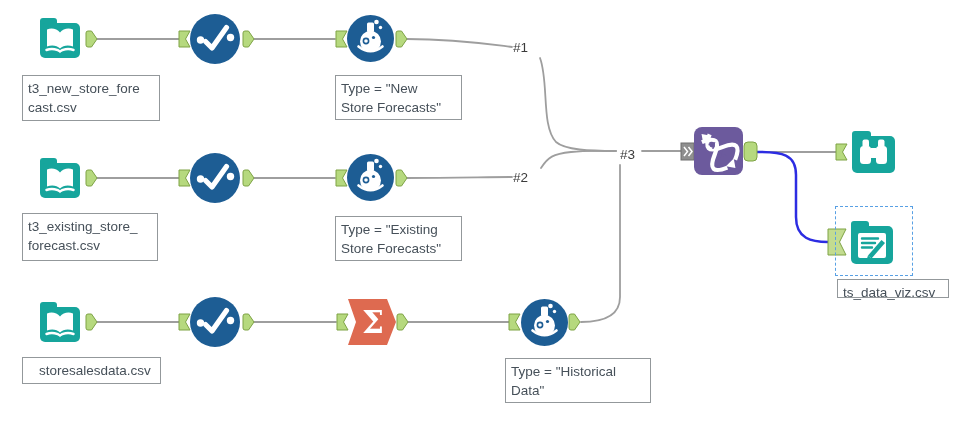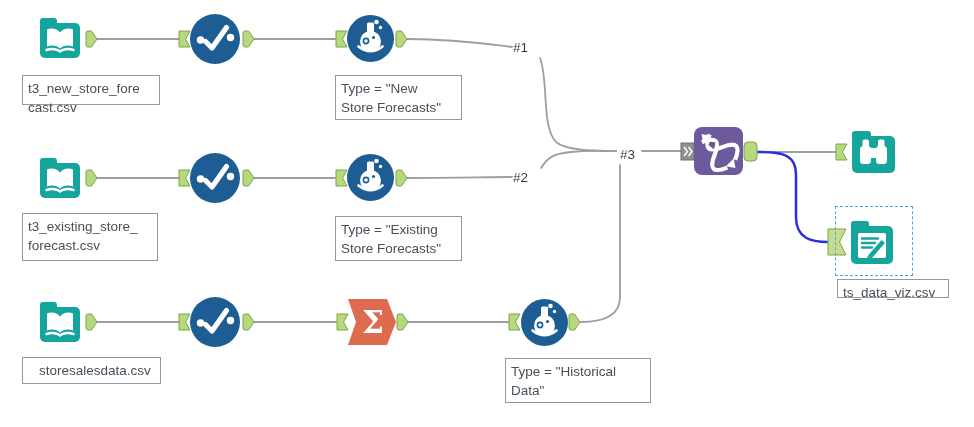--- a/index.html
+++ b/index.html
@@ -17,21 +17,21 @@
   }
   .jlabel{position:absolute;color:#3b3b3b;font-size:13.5px;}
   .selection-box{position:absolute;border:1.5px dashed #58a0e4;box-sizing:border-box;}
   
   #input1{left:38px;top:16px;}   #select1{left:190px;top:14px;}  #formula1{left:347px;top:15px;}
   #input2{left:38px;top:156px;}  #select2{left:190px;top:153px;} #formula2{left:347px;top:154px;}
   #input3{left:38px;top:300px;}  #select3{left:190px;top:297px;} #summarize1{left:348px;top:299px;}
   #formula3{left:521px;top:299px;}
   #union1{left:694px;top:127px;} #browse1{left:849px;top:129px;} #output1{left:849px;top:219px;}
   
-  #a1{left:22px;top:75px;width:138px;height:30px;}
+  #a1{left:22px;top:75px;width:138px;height:46px;}
   #a2{left:335px;top:75px;width:127px;height:45px;}
   #a3{left:22px;top:213px;width:136px;height:48px;}
   #a4{left:335px;top:216px;width:127px;height:45px;}
   #a5{left:22px;top:357px;width:139px;height:27px;padding-left:16px;}
   #a6{left:505px;top:358px;width:146px;height:45px;}
   #a7{left:837px;top:279px;width:112px;height:19px;}
   
   #j1{left:513px;top:40px;}
   #j2{left:513px;top:170px;}
   #j3{left:620px;top:147px;}

